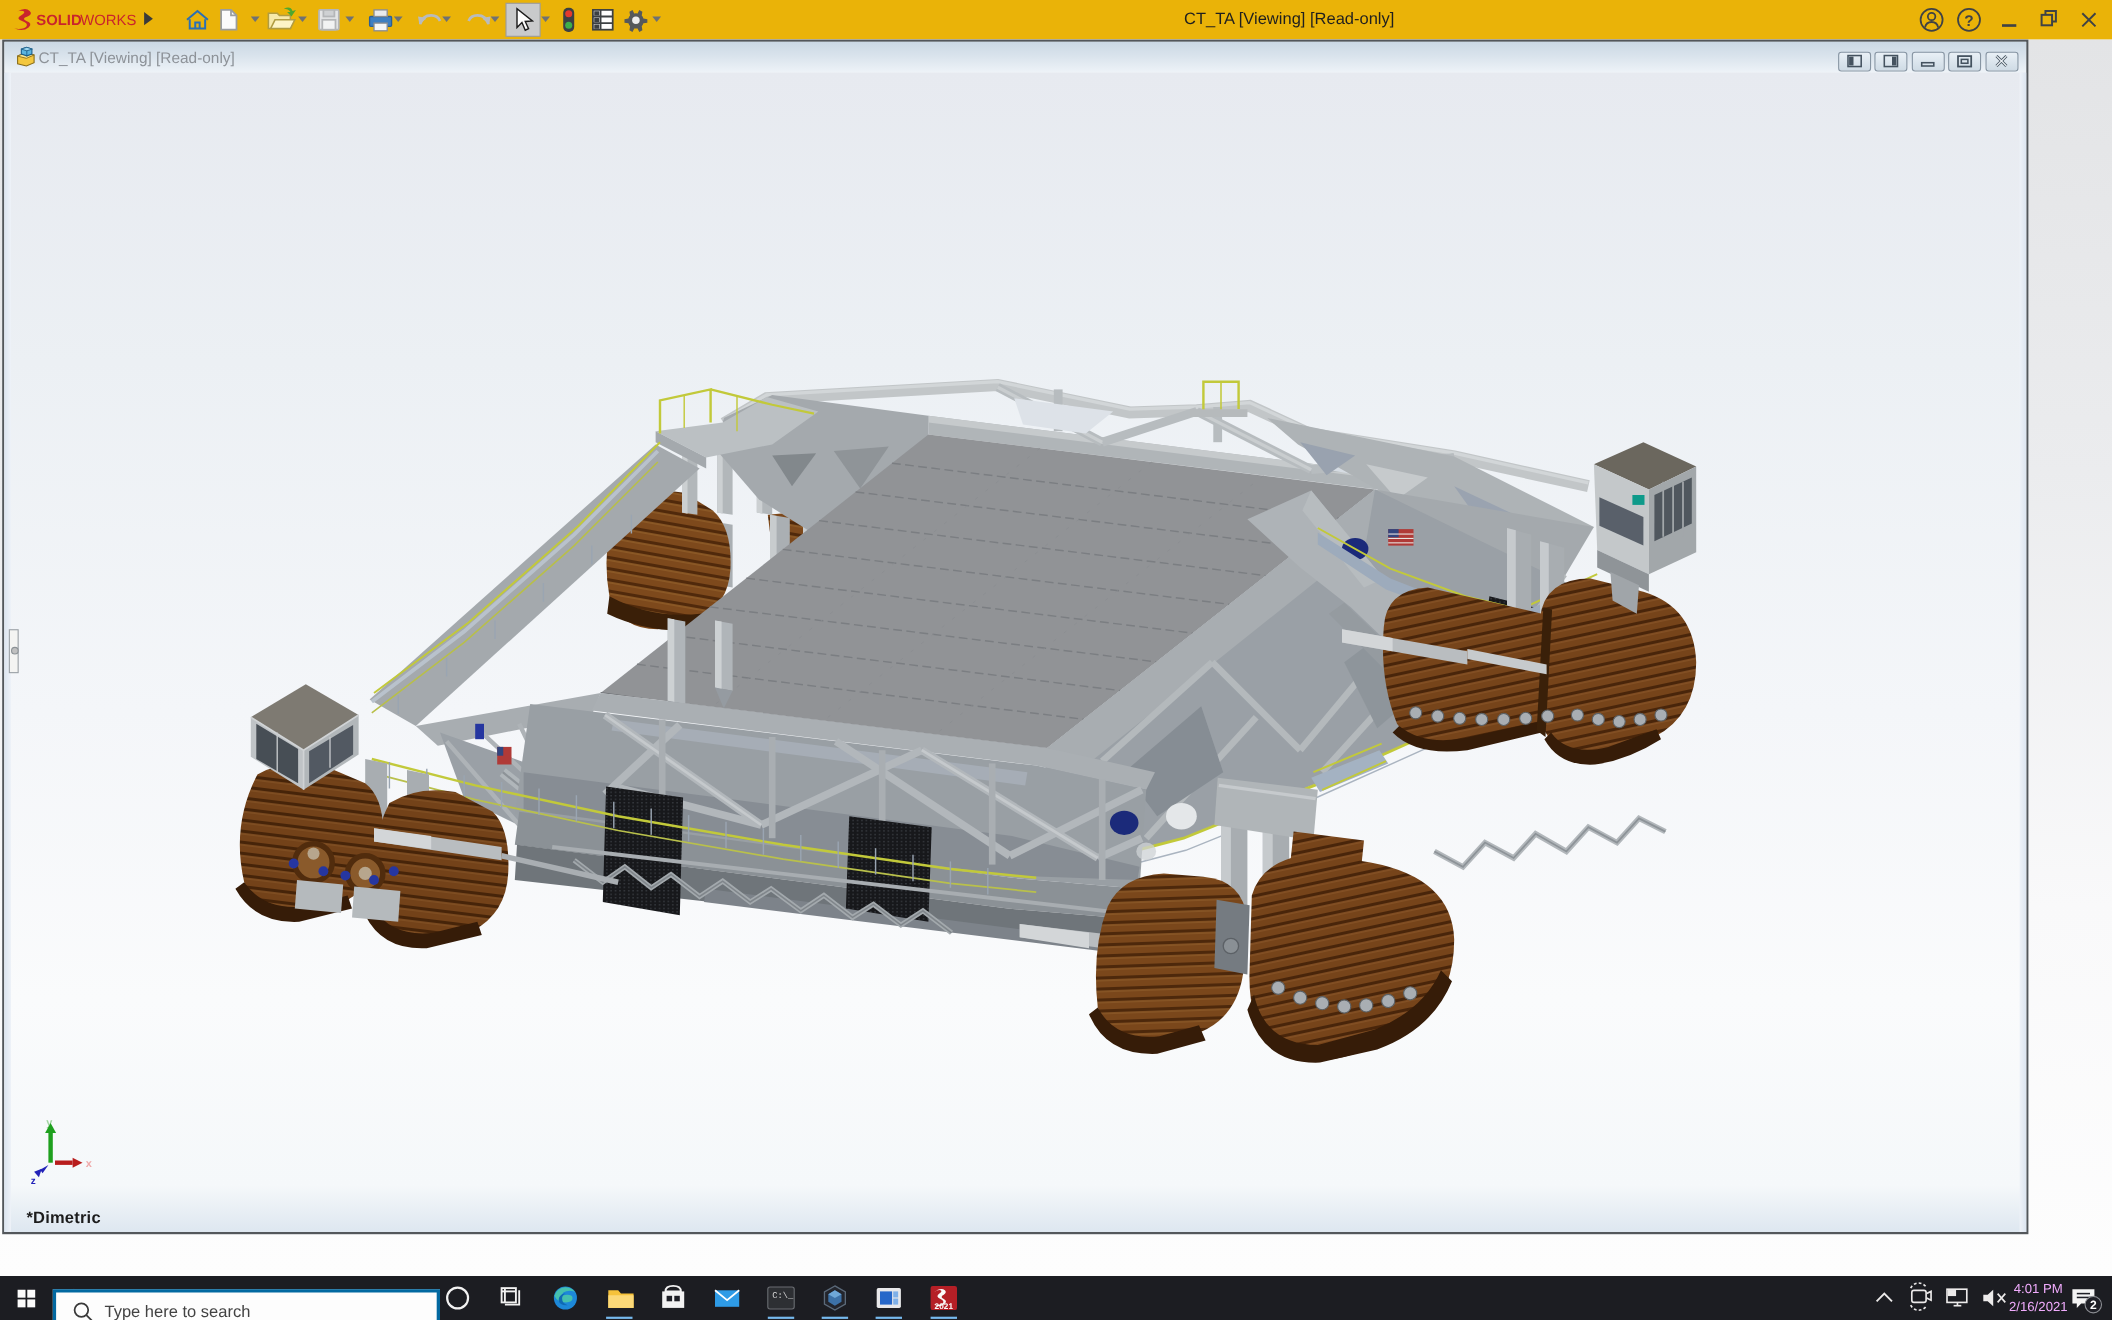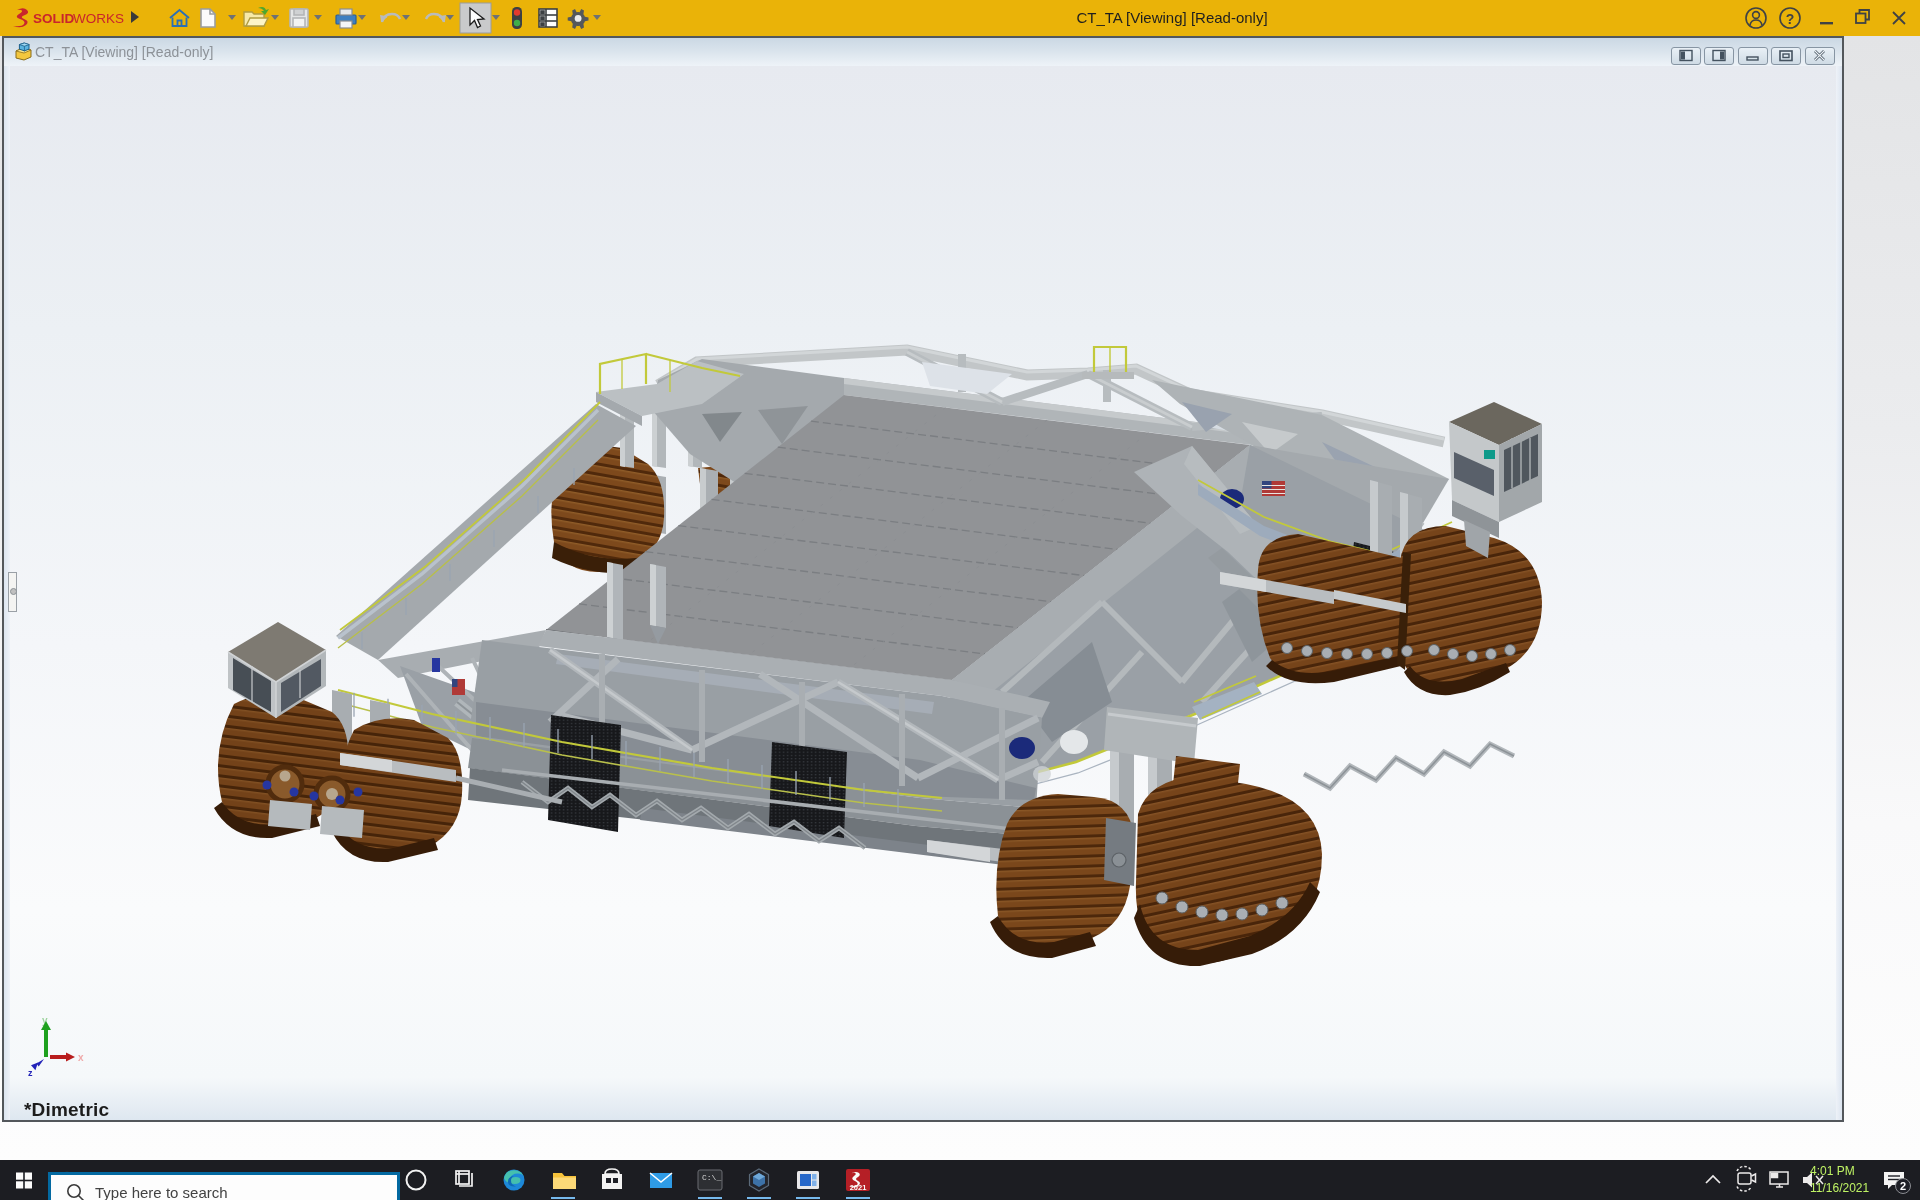--- a/index.html
+++ b/index.html
@@ -6,26 +6,26 @@
 #toolbar{position:absolute;left:0;top:0;width:1920px;height:36px;background:#eab308;}
 #apptitle{position:absolute;left:1052px;top:9px;width:240px;white-space:nowrap;text-align:center;font-size:15px;color:#1f1f1f;}
 #mdi{position:absolute;left:0;top:36px;width:1920px;height:1124px;background:linear-gradient(180deg,#e3e4e6 0%,#ebecee 35%,#f9f9fa 70%,#fdfdfd 100%);}
 #docwin{position:absolute;left:2px;top:0px;width:1842px;height:1086px;background:#f0f3f7;border:2px solid #53575b;box-sizing:border-box;}
 #dtitle{position:absolute;left:0;top:0;width:100%;height:28px;background:linear-gradient(180deg,#cbd8e4 0%,#d9e3ec 45%,#eef3f8 100%);}
 #dtext{position:absolute;left:31px;top:6px;font-size:14px;color:#8d9298;}
 .wbtn{position:absolute;top:9px;width:30px;height:18px;border:1px solid #8795a3;border-radius:3px;background:linear-gradient(180deg,#e9f0f6 0%,#cfdbe5 100%);box-sizing:border-box;}
 #vp{position:absolute;left:0;top:28px;width:1838px;height:1054px;background:linear-gradient(180deg,#e7eaf0 0%,#ecf0f4 25%,#f4f6f9 55%,#fafbfc 80%,#f5f8fa 96%,#dee7f0 100%);}
 #lefttab{position:absolute;left:4px;top:506px;width:9px;height:40px;background:#f4f4f2;border:1px solid #9aa0a6;box-sizing:border-box;}
 #lefttab div{position:absolute;left:1px;top:15px;width:5px;height:5px;border-radius:50%;background:#c0c0c0;border:1px solid #8c9296;}
-.dimetric{position:absolute;left:20px;top:1033px;font-size:19px;font-weight:bold;color:#1c1c1c;letter-spacing:0.2px;}
+.dimetric{position:absolute;left:20px;top:1033px;font-size:15px;font-weight:bold;color:#1c1c1c;letter-spacing:0.2px;}
 #taskbar{position:absolute;left:0;top:1160px;width:1920px;height:40px;background:#1c1d22;}
 #search{position:absolute;left:48px;top:12px;width:352px;height:38px;background:#fdfdfd;border:3px solid #0369a1;box-sizing:border-box;}
 #search span{position:absolute;left:44px;top:9px;font-size:15px;color:#424242;}
 .tline{position:absolute;top:37px;width:24px;height:2px;background:#76b9ed;}
-.trtime{position:absolute;top:3px;width:86px;text-align:left;font-size:12px;color:#bef264;line-height:17px;}
+.trtime{position:absolute;top:3px;width:86px;text-align:center;font-size:12px;color:#f0abfc;line-height:17px;}
 </style>
 </head>
 <body>
 <div id="toolbar">
 <svg width="1920" height="36" style="position:absolute;left:0;top:0">
 
   <g fill="#c9252c">
     <path d="M15 11 q8 -5 12 -1 q3 3 -2 5 q-6 2 -1 4 q6 2 2 6 q-5 4 -13 1 q9 1 11 -2 q2 -3 -4 -5 q-6 -2 -1 -5 q5 -3 2 -4 q-3 -1 -6 1 z"></path>
     <text x="33" y="23" font-size="13.5" font-weight="bold" letter-spacing="0">SOLID</text>
     <text x="73" y="23" font-size="13.5" letter-spacing="0">WORKS</text>
@@ -586,20 +586,20 @@
 </svg>
 <div id="search">
       <svg width="22" height="22" style="position:absolute;left:14px;top:7px">
         <circle cx="9" cy="9" r="6.2" stroke="#3a3a3a" stroke-width="1.6" fill="none"></circle>
         <line x1="13.5" y1="13.5" x2="19" y2="19" stroke="#3a3a3a" stroke-width="1.6"></line>
       </svg>
       <span>Type here to search</span>
     </div>
 <div class="trtime" style="left:1810px;">
       <div>4:01 PM</div>
-      <div>11/16/2021</div>
+      <div>2/16/2021</div>
     </div>
 <div class="tline" style="left:551px"></div>
 <div class="tline" style="left:698px"></div>
 <div class="tline" style="left:747px"></div>
 <div class="tline" style="left:796px"></div>
 <div class="tline" style="left:846px"></div>
 </div>
 
 </body></html>

